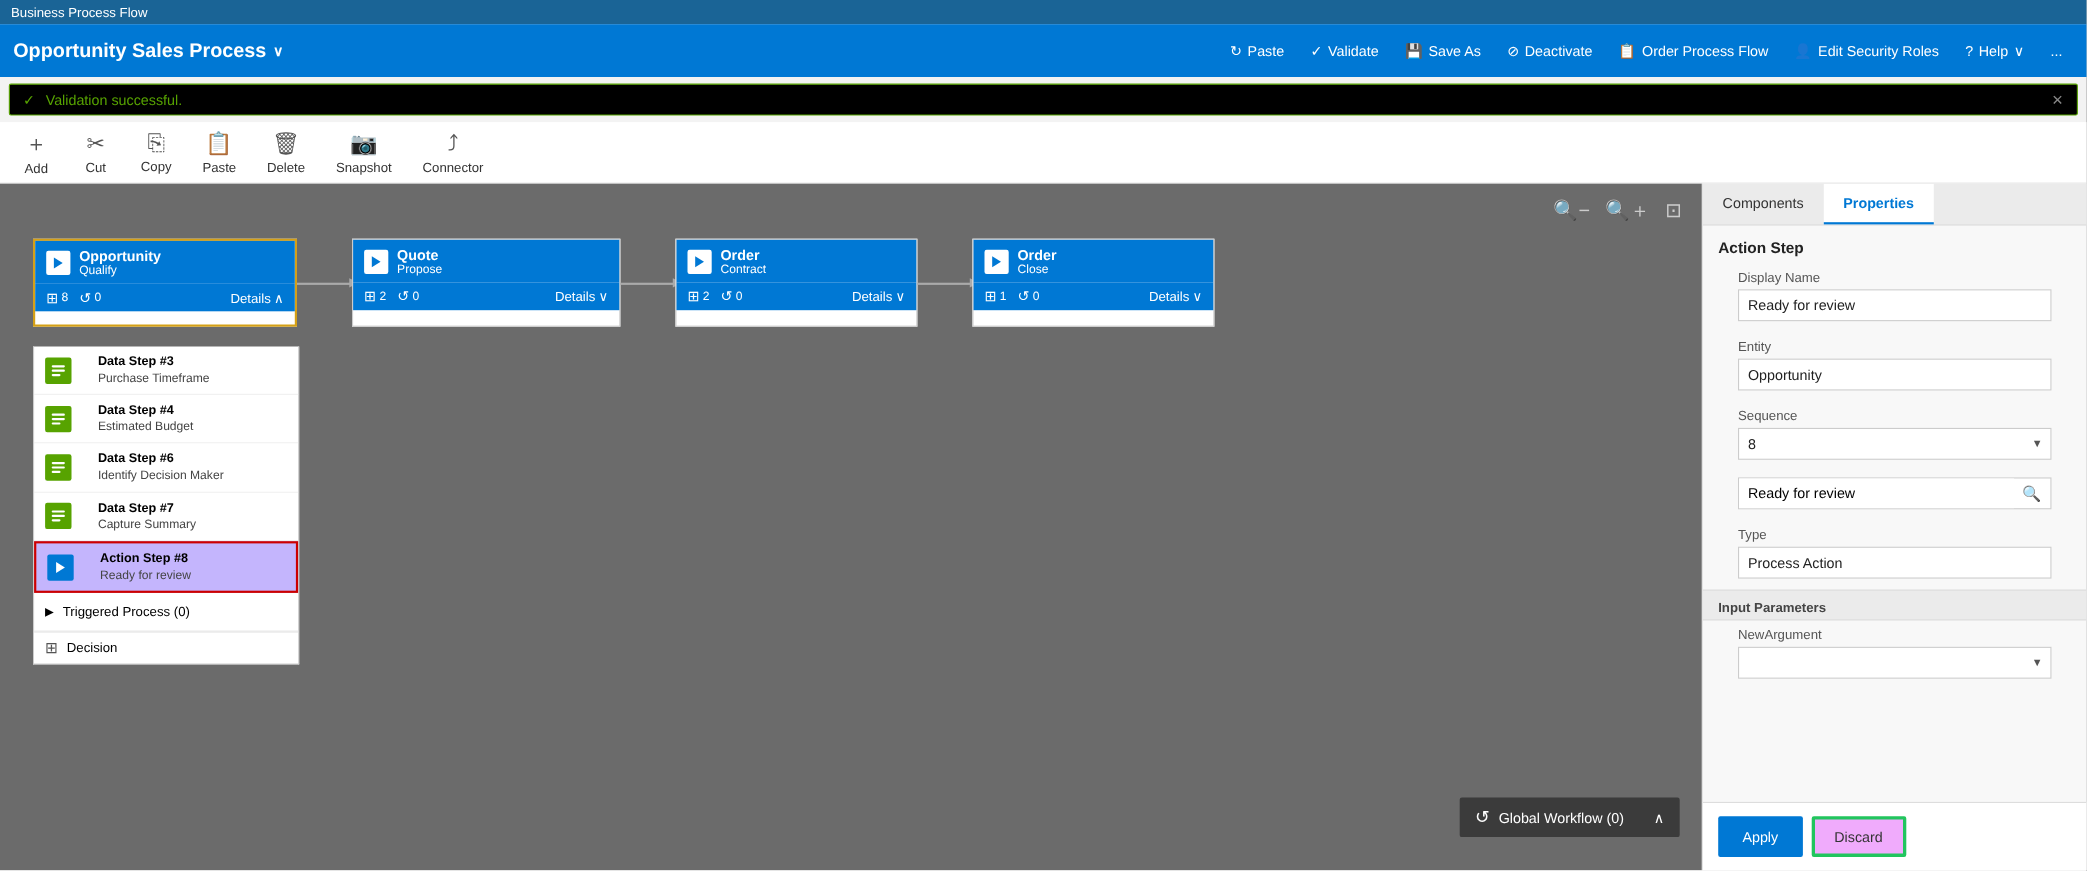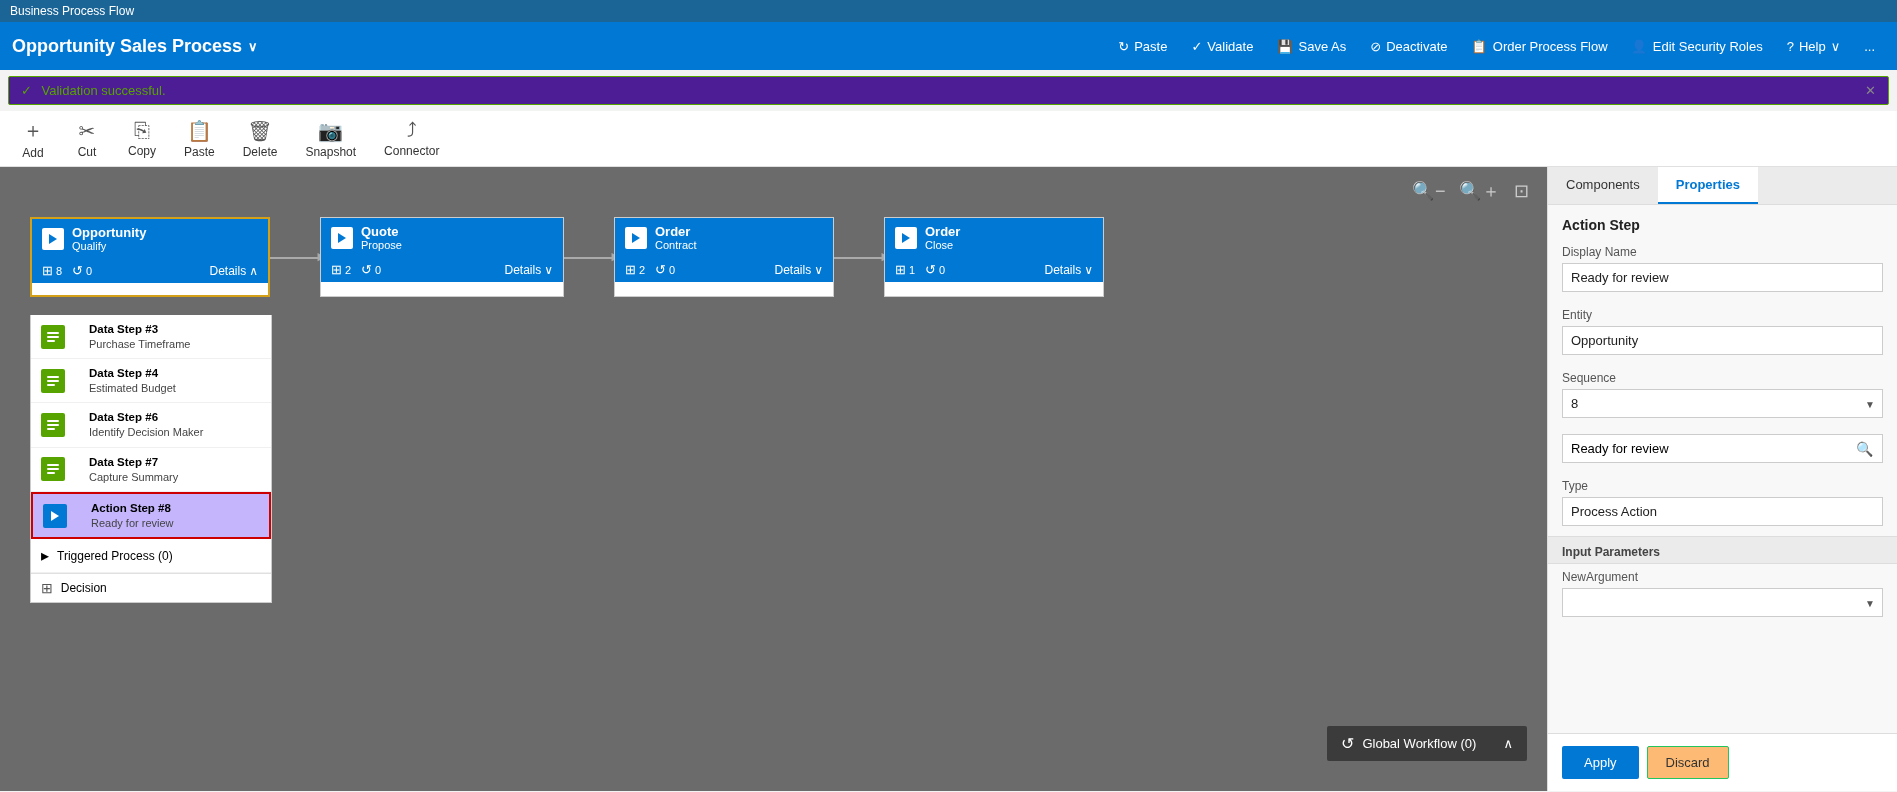--- a/index.html
+++ b/index.html
@@ -46,21 +46,21 @@
       cursor: pointer;
       padding: 4px 10px;
       display: flex;
       align-items: center;
       gap: 5px;
       border-radius: 2px;
     }
 
     
     .validation-bar {
-      background: #4c1d95;
+      background: #000000;
       border: 1.5px solid #57a300;
       margin: 6px 8px;
       padding: 6px 12px;
       display: flex;
       align-items: center;
       justify-content: space-between;
       font-size: 13px;
       color: #57a300;
       border-radius: 2px;
     }
@@ -293,21 +293,21 @@
       color: #0078d4;
       font-weight: 600;
     }
     .rp-section-title {
       font-size: 14px;
       font-weight: 700;
       padding: 12px 14px 6px;
       color: #222;
     }
     .rp-field {
-      padding: 6px 14px 10px;
+      padding: 6px 32px 10px;
     }
     .rp-field-label {
       font-size: 12px;
       color: #555;
       margin-bottom: 4px;
     }
     .rp-field-input {
       width: 100%;
       border: 1px solid #ccc;
       padding: 6px 8px;
@@ -390,23 +390,23 @@
     .btn-apply {
       background: #0078d4;
       color: white;
       border: none;
       padding: 8px 22px;
       font-size: 13px;
       cursor: pointer;
       border-radius: 2px;
     }
     .btn-discard {
-      background: #fdba74;
+      background: #f0abfc;
       color: #333;
-      border: 1px solid #22c55e;
+      border: 3px solid #22c55e;
       padding: 8px 18px;
       font-size: 13px;
       cursor: pointer;
       border-radius: 2px;
     }
   </style>
 </head>
 <body>
 
 <div class="top-bar">

